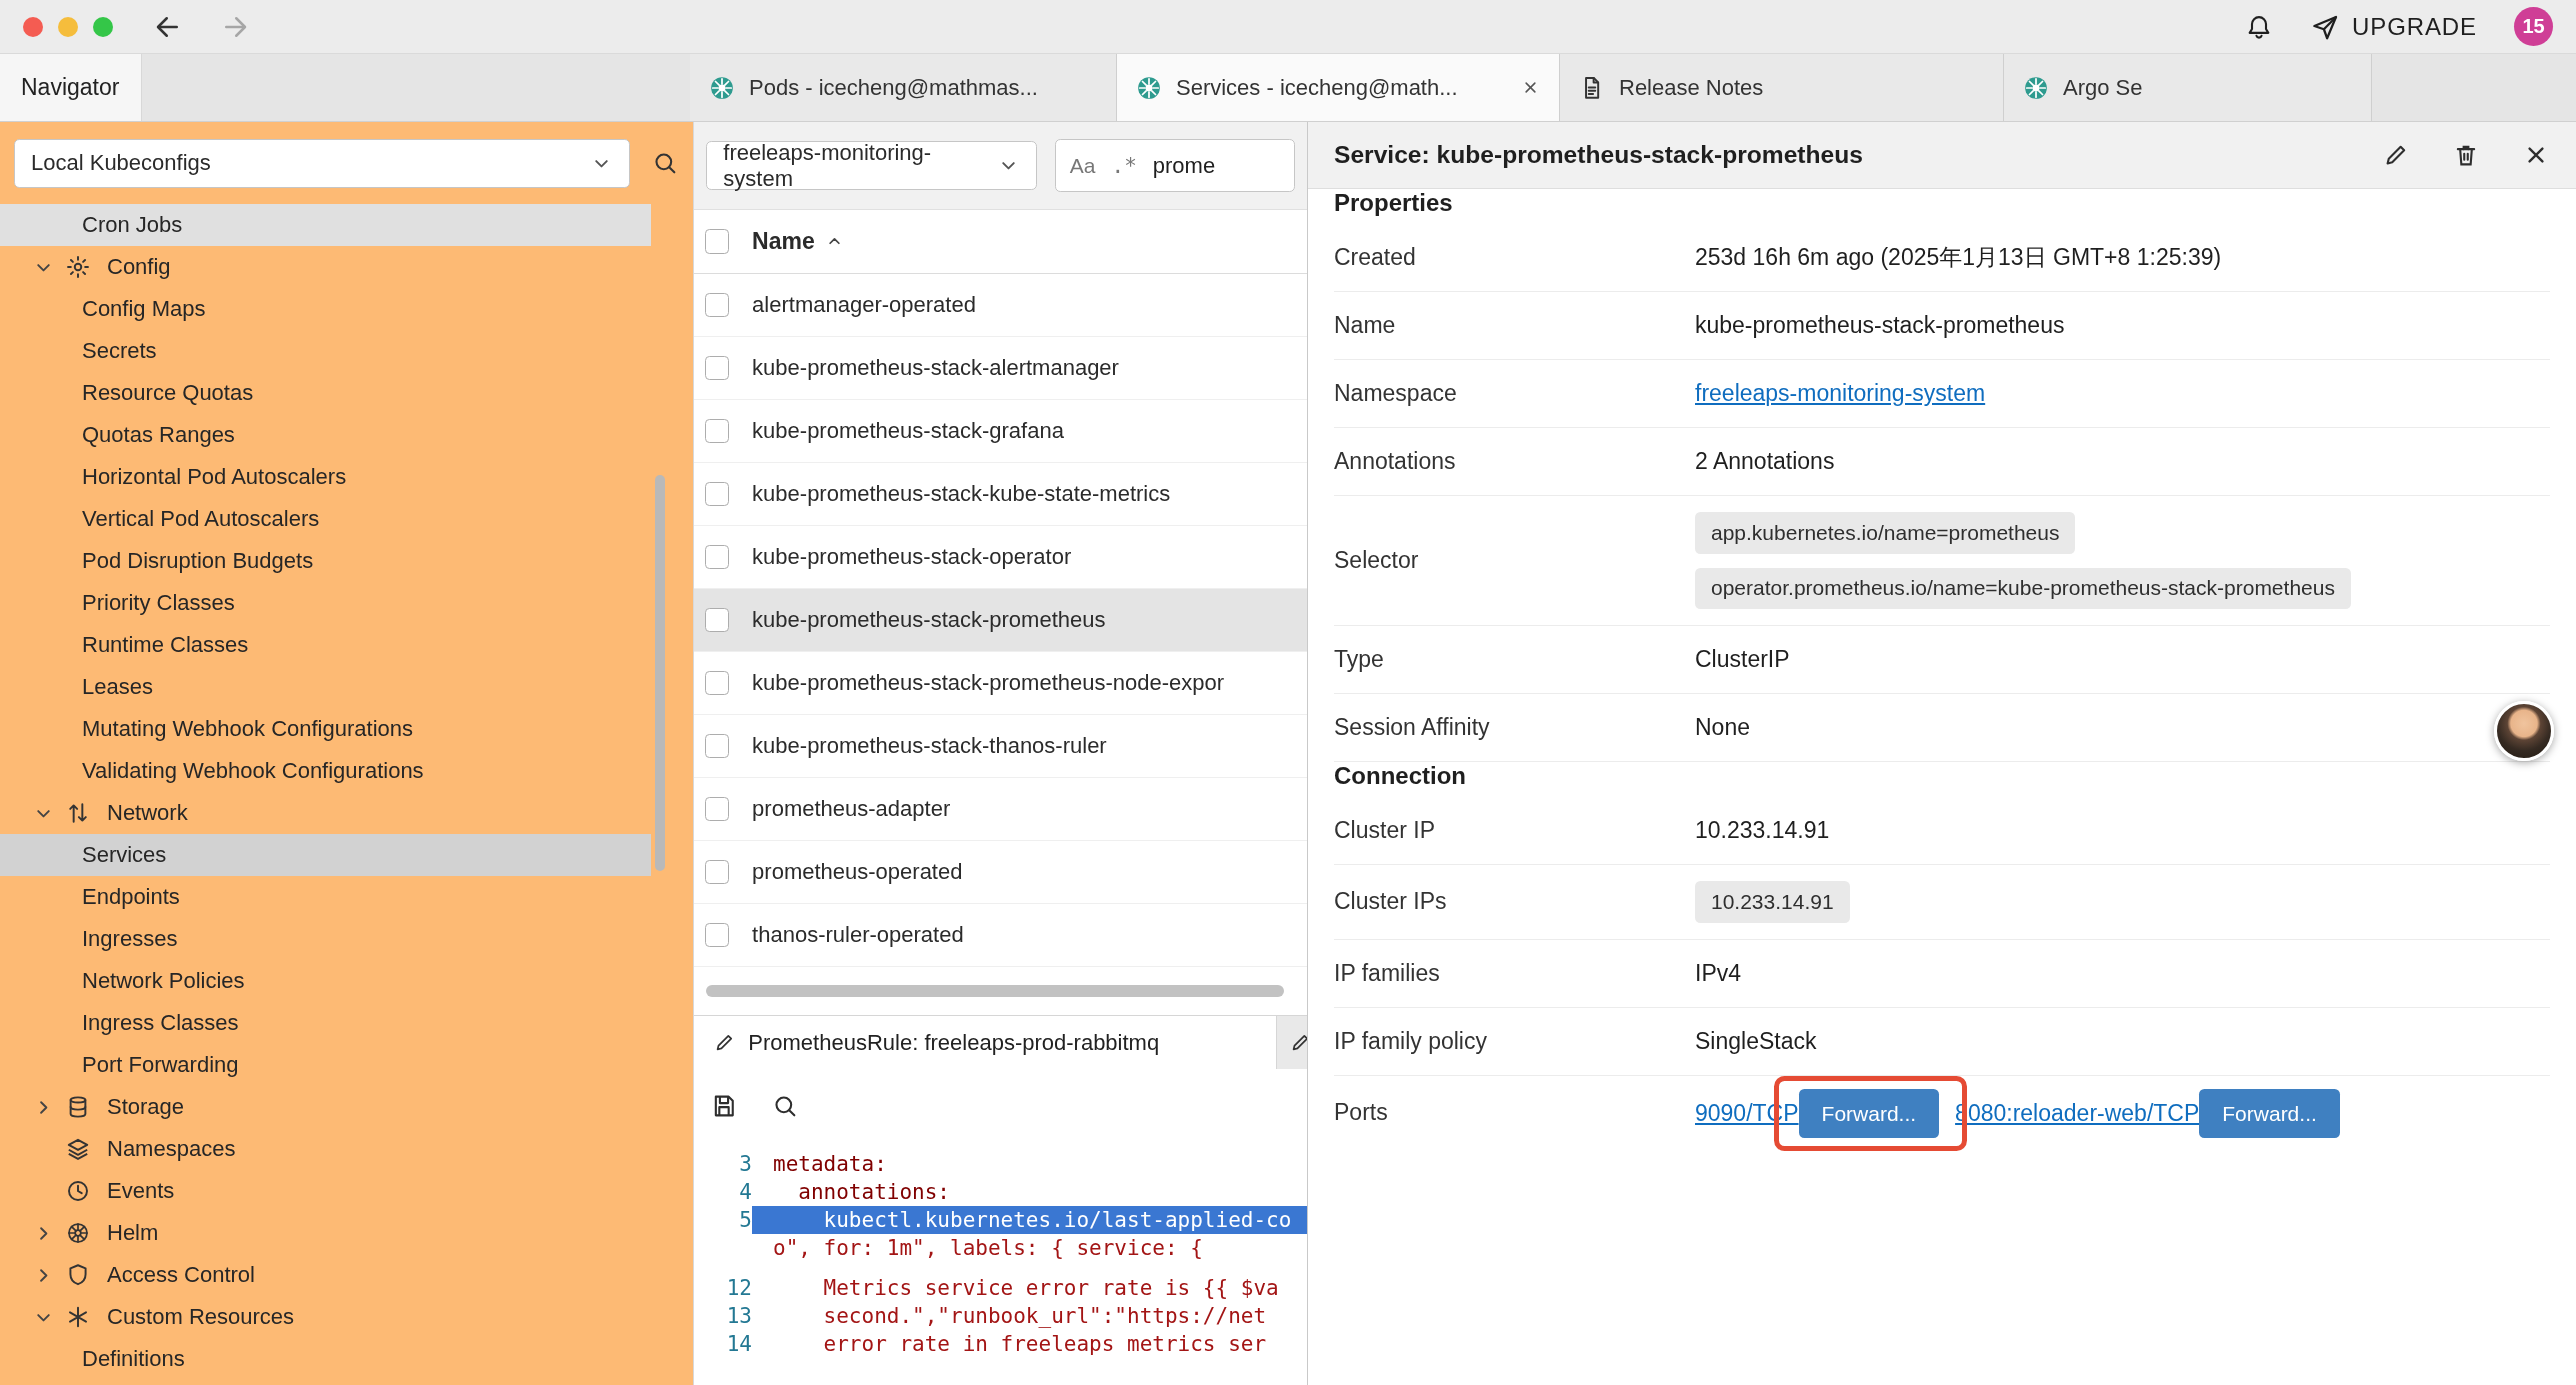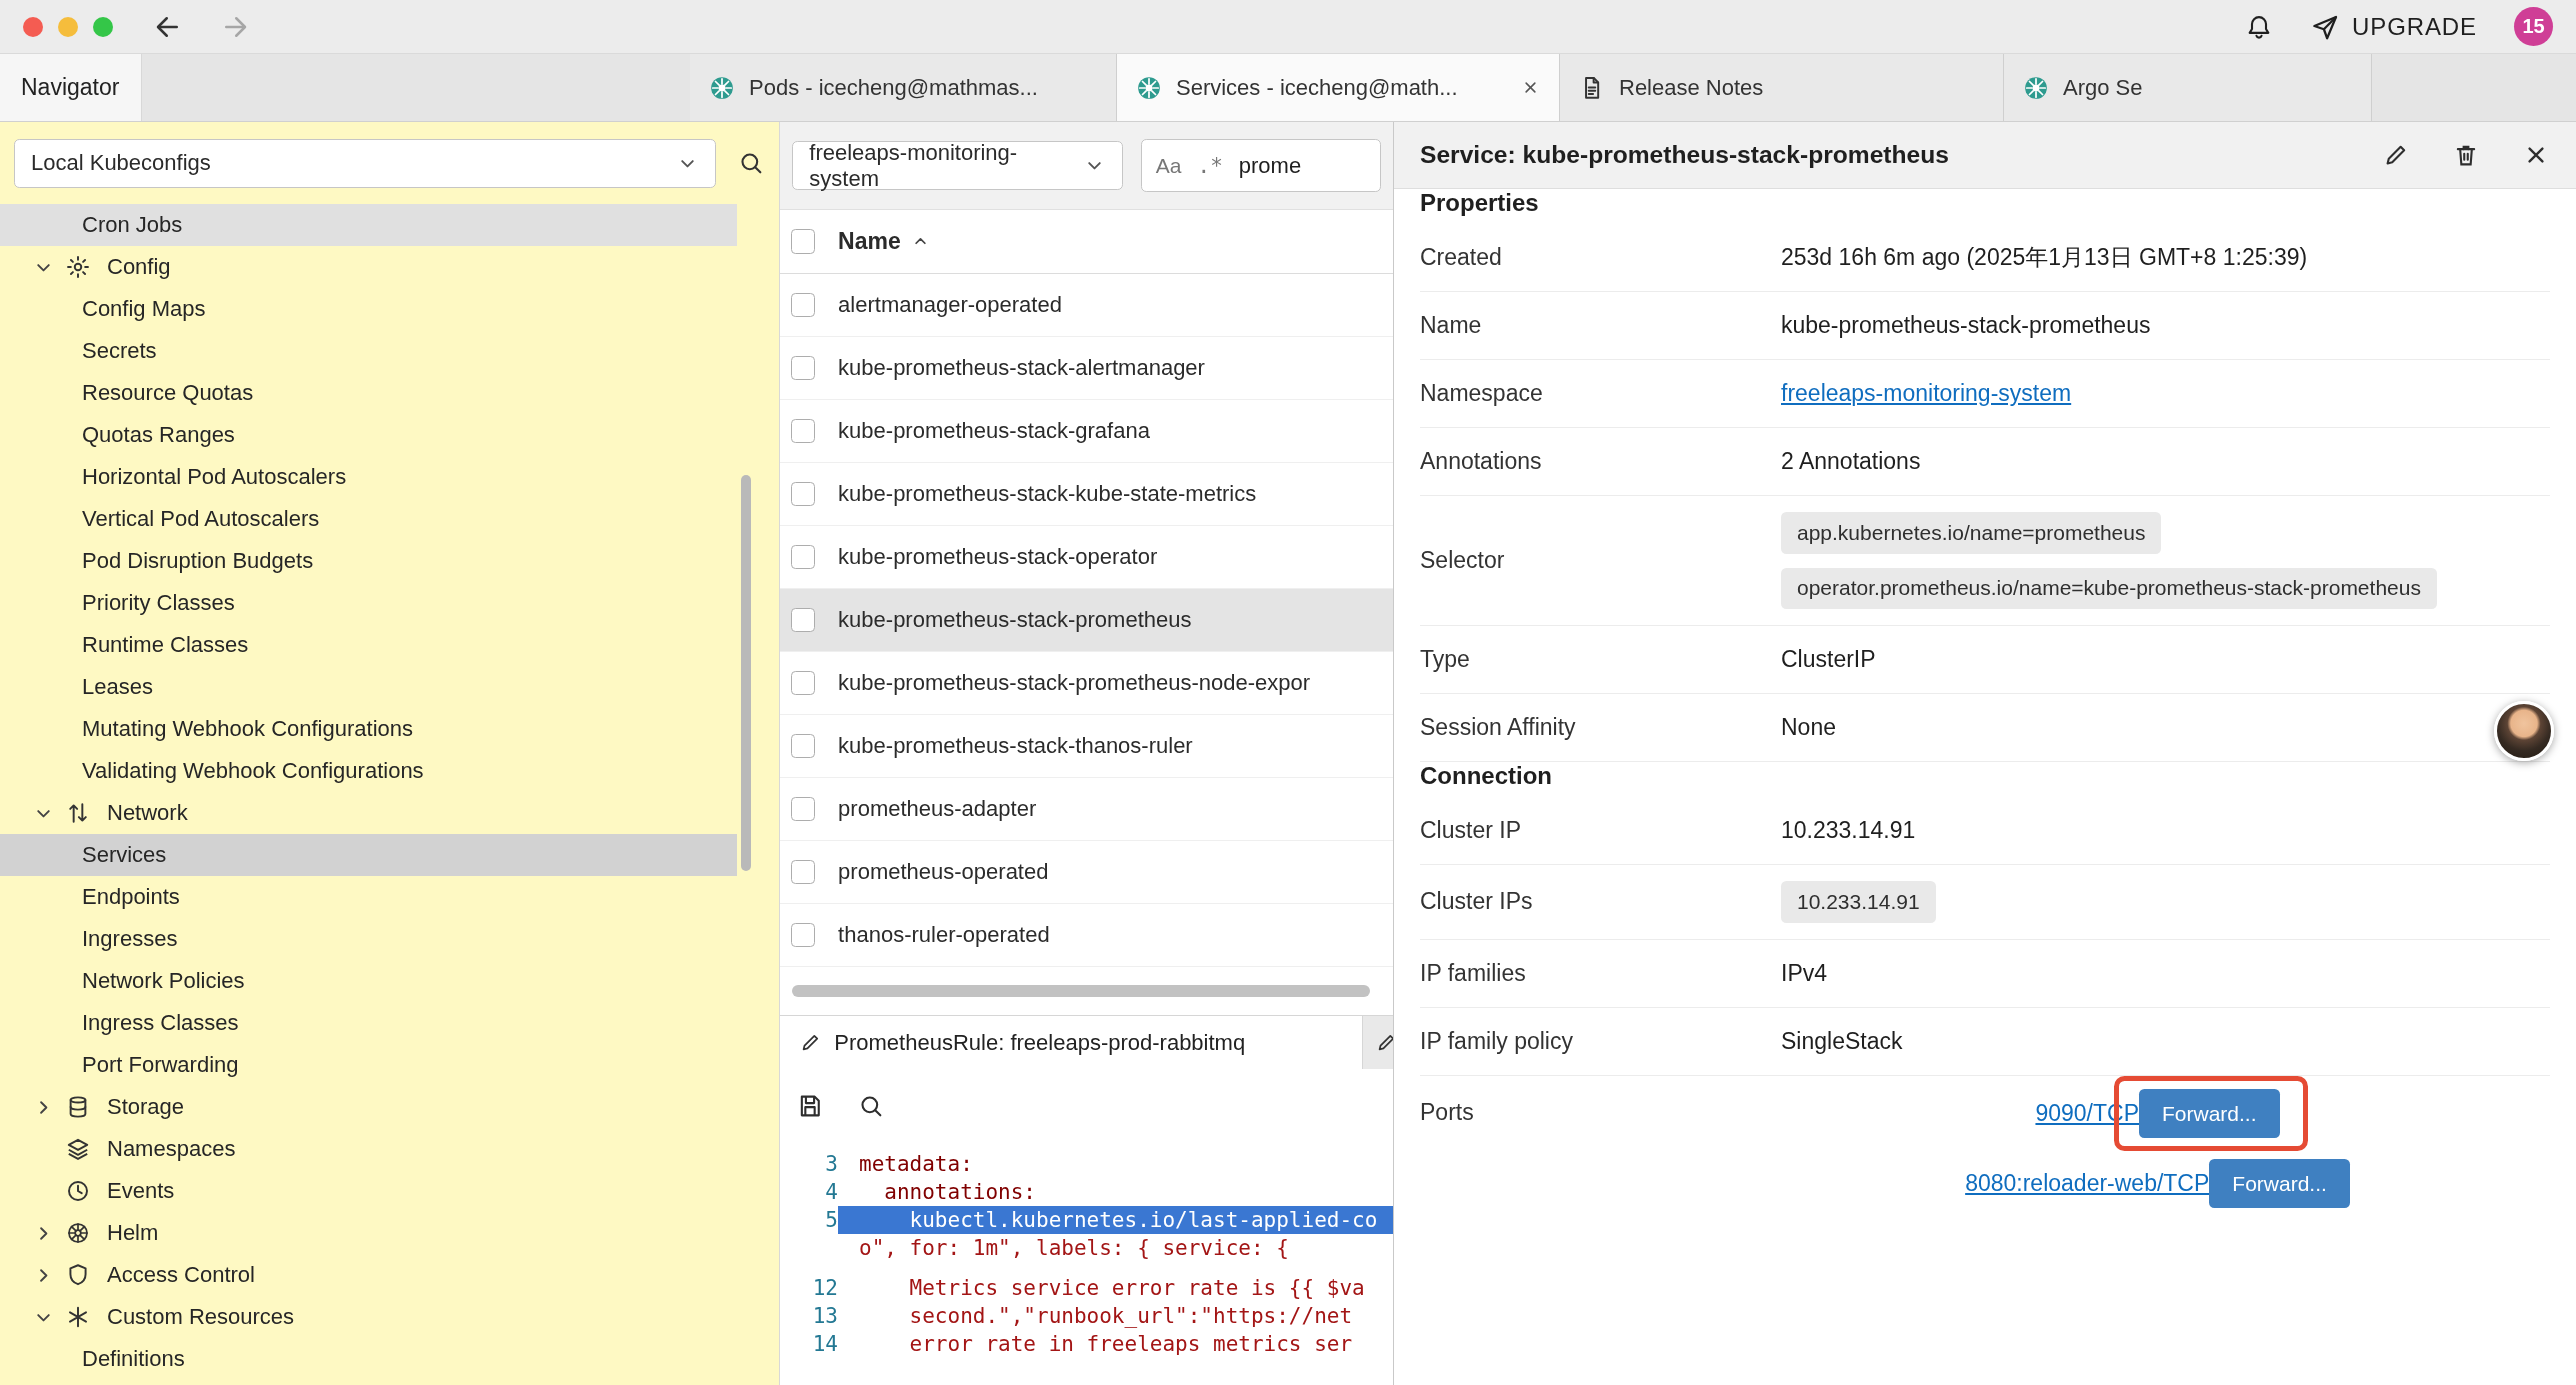--- a/index.html
+++ b/index.html
@@ -33,21 +33,21 @@
   .tab-label{overflow:hidden;text-overflow:ellipsis;flex:1;min-width:0;}
   .tab-icon{flex-shrink:0;}
   .tab-icon svg{width:26px;height:26px;}
   .tab-close{margin-left:5.3px;color:#555;flex-shrink:0;}
   .tab-close svg{width:19px;height:19px;}
 
   
   .content{display:flex;height:1263px;position:relative;}
 
   
-  .sidebar{width:779px;background:#fef9c3;position:relative;flex-shrink:0;overflow:hidden;}
+  .sidebar{width:693px;background:#fdba74;position:relative;flex-shrink:0;overflow:hidden;}
   .sidebar-toolbar{height:82px;display:flex;align-items:center;padding:0 14px;gap:21px;}
   .select-box{height:49px;background:#fff;border:0.9px solid #c6c6c6;border-radius:5.3px;display:flex;align-items:center;padding:0 16px;font-size:22px;color:#2b2b2b;}
   .kubeconfig-select{flex:1;}
   .select-box .chev{margin-left:auto;color:#555;}
   .select-box .chev svg{width:23px;height:23px;}
   .sidebar-search-btn{color:#333;}
   .tree-row{height:42px;display:flex;align-items:center;font-size:22px;color:#262626;padding-left:32px;white-space:nowrap;}
   .tree-row.child{padding-left:82px;}
   .tree-row.leaf{padding-left:65px;}
   .tree-row.selected{background:#d2d2d2;margin-right:42px;}
@@ -100,21 +100,21 @@
   .section-heading{font-size:24px;font-weight:700;color:#1f1f1f;margin-bottom:7px;}
   .prop-row{display:flex;align-items:center;min-height:68px;border-bottom:0.9px solid #ececec;font-size:23px;}
   .prop-label{width:361px;flex-shrink:0;color:#333;display:flex;align-items:center;gap:10.5px;}
   .prop-value{color:#1f1f1f;display:flex;align-items:center;min-width:0;}
   a.link-value{color:#0f6dbf;text-decoration:underline;}
   .updown-wrap{color:#555;display:flex;align-items:center;}
   .badges-col{flex-direction:column;gap:14px;padding:16px 0;align-items:flex-start;}
   .badge{background:#e9e9e9;border-radius:5.3px;padding:8.8px 16px;font-size:21px;color:#2f2f2f;white-space:nowrap;}
   .prop-row.ports-row{border-bottom:none;align-items:flex-start;padding-top:12.3px;}
   .ports-row .prop-label{margin-top:10.5px;}
-  .ports-list{flex:1;display:flex;flex-direction:column;gap:19px;padding-bottom:17.5px;}
+  .ports-list{flex:1;display:flex;padding-bottom:17.5px;}
   .port-line{display:flex;align-items:center;min-height:51px;padding-right:16px;}
   .port-link{color:#0f6dbf;text-decoration:underline;font-size:23px;}
   .port-forward-btn{margin-left:auto;background:#3f80c1;color:#fff;border:none;border-radius:5.3px;font-size:21px;padding:0 23px;height:49px;font-family:inherit;cursor:pointer;}
   .hl-wrap{margin-left:auto;position:relative;display:inline-flex;}
   .hl-wrap .port-forward-btn{margin-left:0;}
   .hl-box{position:absolute;top:-13px;bottom:-13px;left:-24.6px;right:-28px;border:5.3px solid #e54b34;border-radius:10.5px;pointer-events:none;}
 
   .avatar{position:absolute;left:2494px;top:701px;width:60px;height:60px;border-radius:50%;border:3.5px solid #fff;
     box-shadow:0 1.8px 8.8px rgba(0,0,0,.35);z-index:30;
     background:radial-gradient(circle at 50% 36%,#f0c49e 0%,#e8b48a 30%,#5d4435 38%,#352a22 62%,#20180f 100%);}

